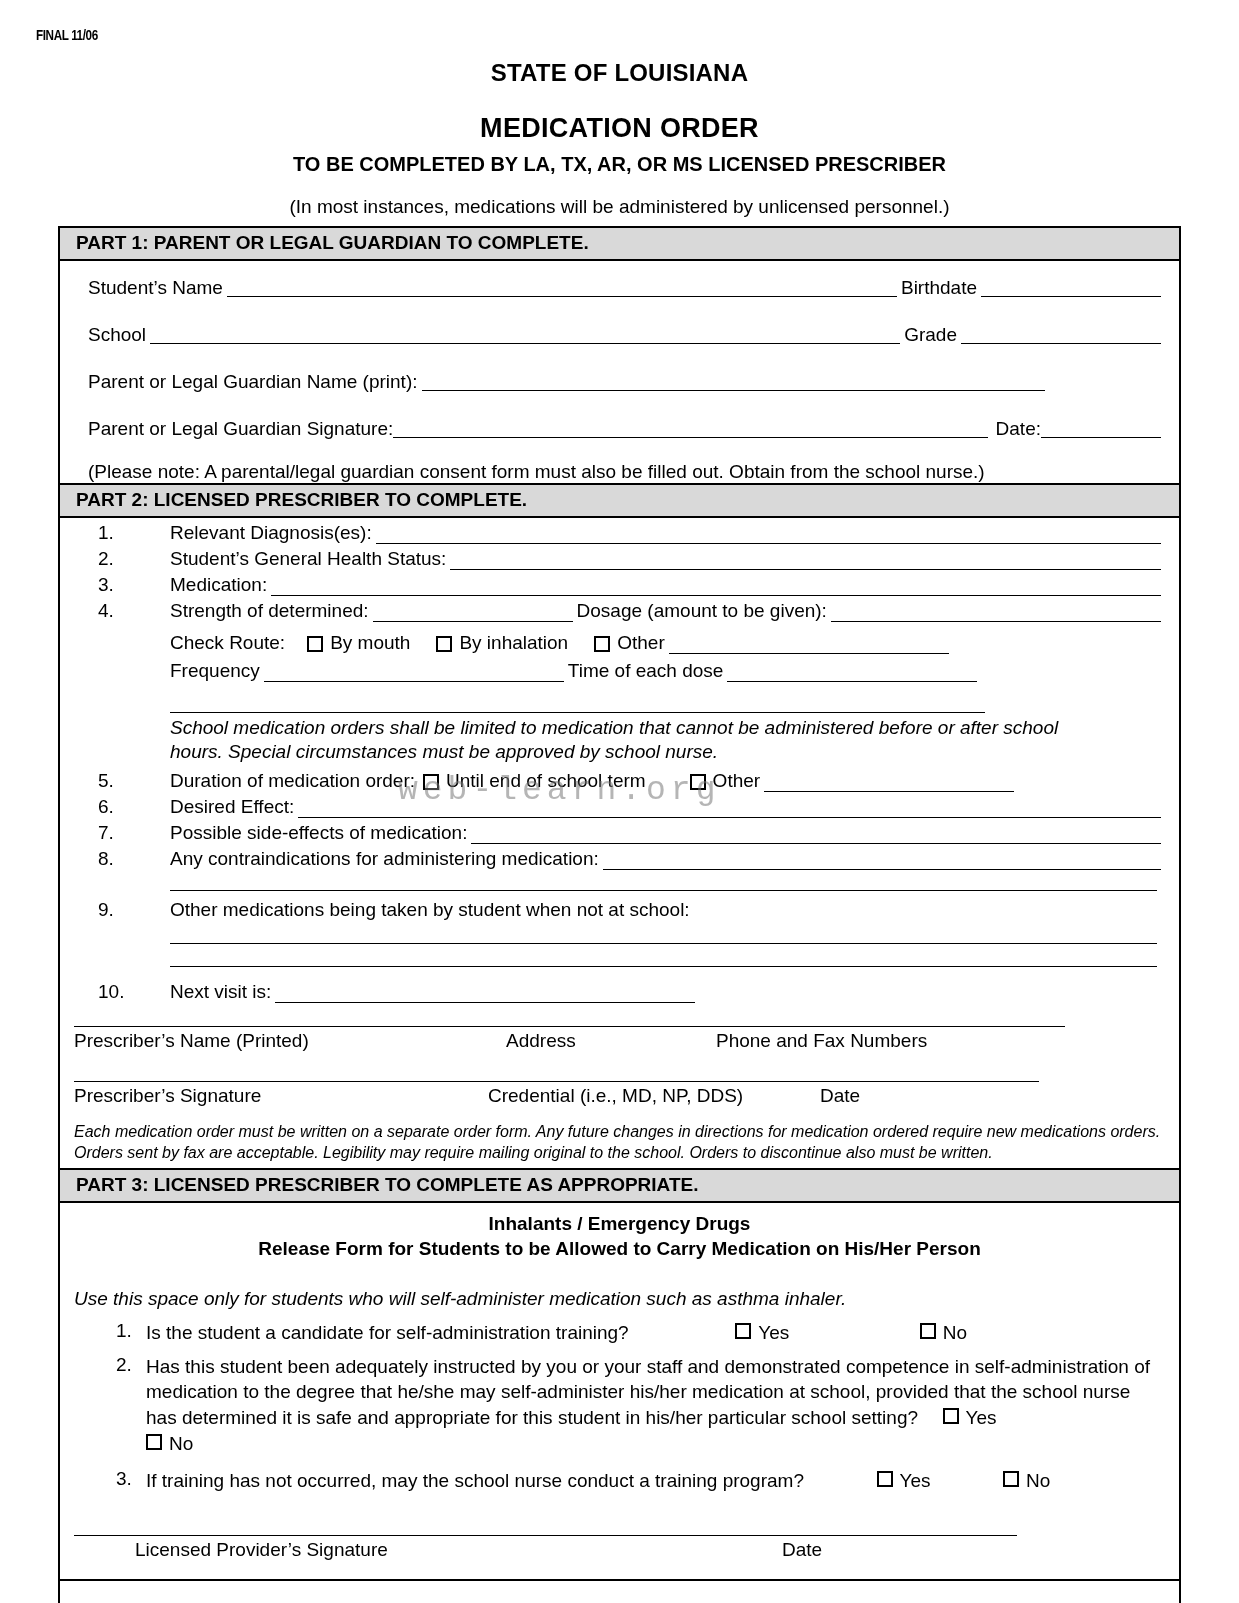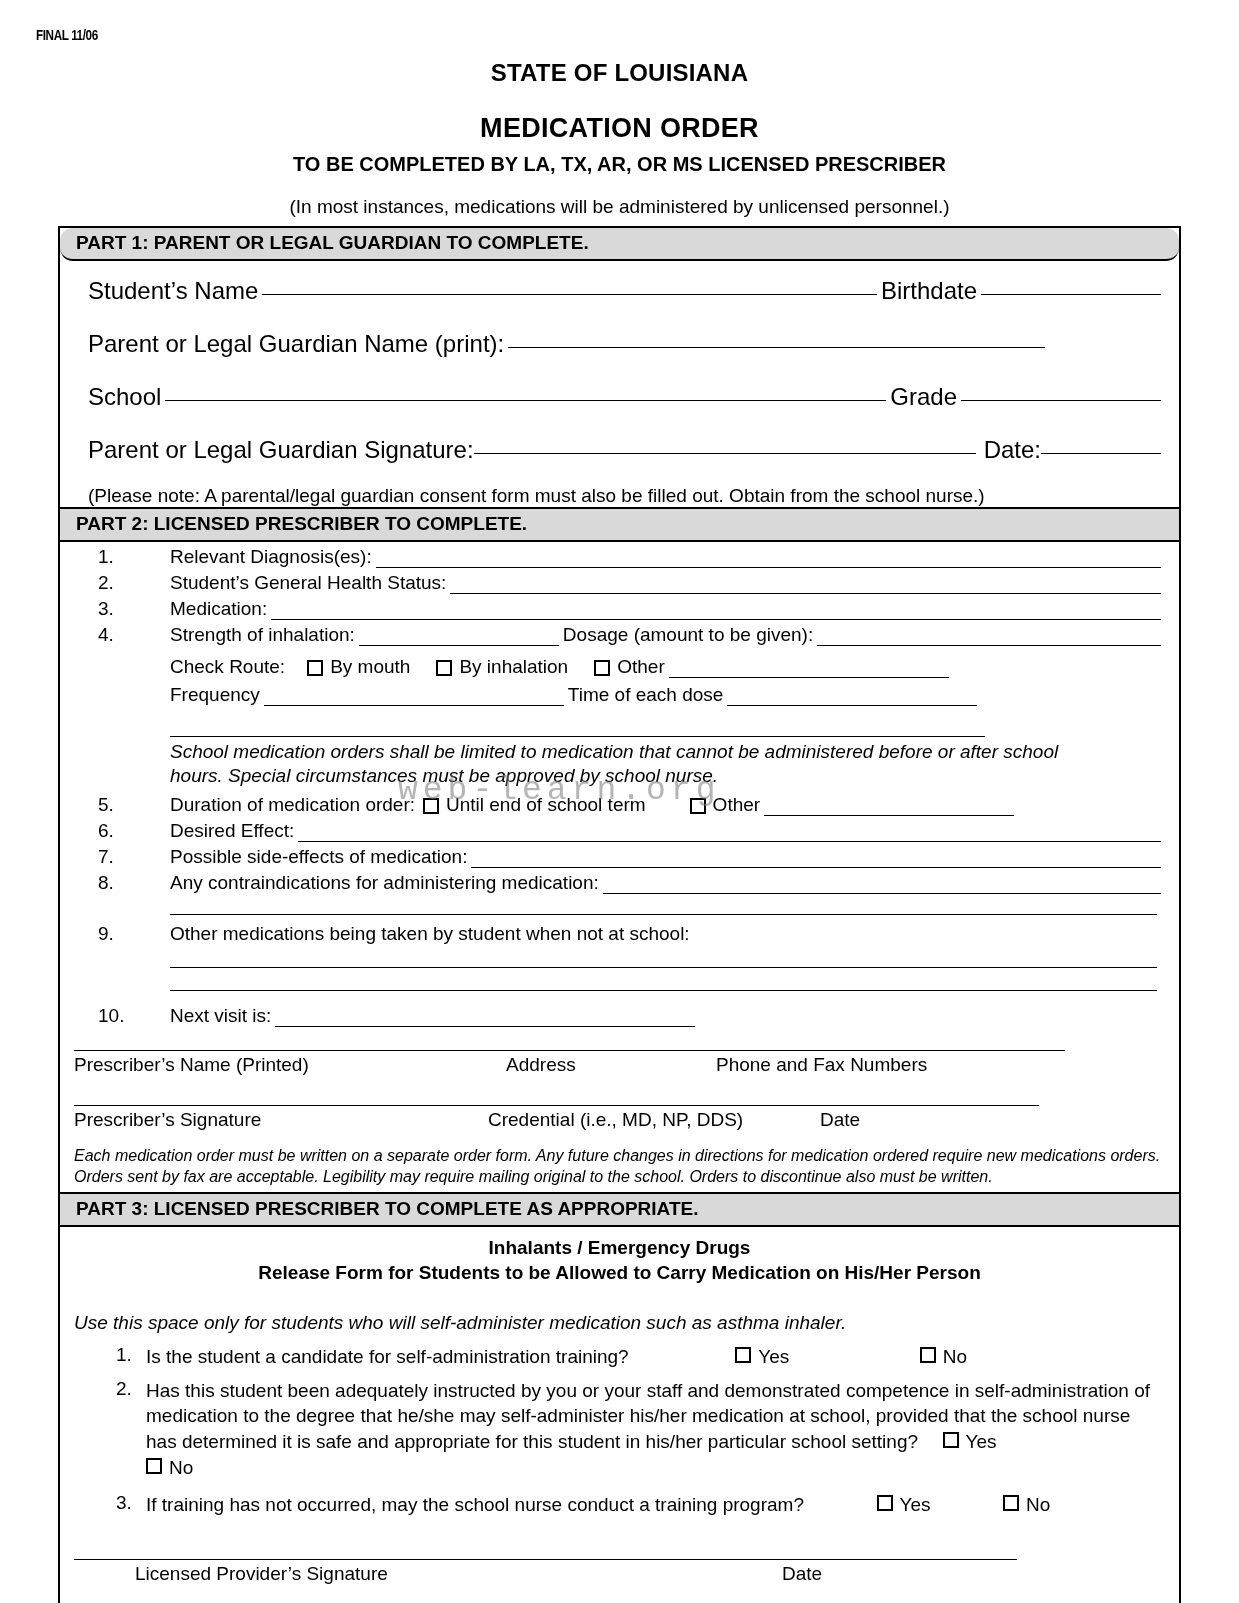--- a/index.html
+++ b/index.html
@@ -63,27 +63,27 @@
   }
   .bar {
     background: #d9d9d9;
     border-bottom: 2px solid #000;
     border-top: 2px solid #000;
     font-size: 19px;
     font-weight: bold;
     padding: 4px 0 5px 16px;
     margin-top: -2px;
   }
-  .bar.first { margin-top: 0; border-top: none; border-radius: 13px; }
+  .bar.first { margin-top: 0; border-top: none; }
 
   
   .row {
-    font-size: 24px;
+    font-size: 19px;
     display: flex;
-    align-items: flex-start;
+    align-items: center;
     white-space: nowrap;
   }
   .lbl { white-space: nowrap; }
   .fill {
     border-bottom: 1.5px solid #000;
     flex: 1 1 auto;
     height: 17px;
     margin: 0 4px;
   }
   .fill.fixed-180 { flex: 0 0 180px; }
@@ -249,29 +249,29 @@
 
     <div class="p1">
       <div class="row">
         <span class="lbl">Student’s Name</span>
         <span class="fill"></span>
         <span class="lbl">Birthdate</span>
         <span class="fill fixed-180"></span>
       </div>
 
       <div class="row">
-        <span class="lbl">Parent or Legal Guardian Name (print):</span>
-        <span class="fill" style="margin-right:120px"></span>
-      </div>
-
-      <div class="row">
         <span class="lbl">School</span>
         <span class="fill"></span>
         <span class="lbl">Grade</span>
         <span class="fill fixed-200"></span>
+      </div>
+
+      <div class="row">
+        <span class="lbl">Parent or Legal Guardian Name (print):</span>
+        <span class="fill" style="margin-right:120px"></span>
       </div>
 
       <div class="row tight">
         <span class="lbl">Parent or Legal Guardian Signature:</span>
         <span class="fill" style="margin:0 8px 0 0"></span>
         <span class="lbl">Date:</span>
         <span class="fill fixed-120" style="margin-left:0"></span>
       </div>
     </div>
     <div class="note">(Please note:  A parental/legal guardian consent form must also be filled out.  Obtain from the school nurse.)</div>
@@ -300,21 +300,21 @@
         <span class="num">3.</span>
         <span class="ncontent">
           <span class="lbl">Medication:</span>
           <span class="fill"></span>
         </span>
       </div>
 
       <div class="nrow">
         <span class="num">4.</span>
         <span class="ncontent">
-          <span class="lbl">Strength of inhalation:</span>
+          <span class="lbl">Strength of determined:</span>
           <span class="fill fixed-200"></span>
           <span class="lbl">Dosage (amount to be given):</span>
           <span class="fill"></span>
         </span>
       </div>
 
       <div class="sub" style="margin-top:10px">
         <span class="lbl">Check Route:</span>
         <span style="display:inline-block;width:22px"></span>
         <span class="cb"></span>

